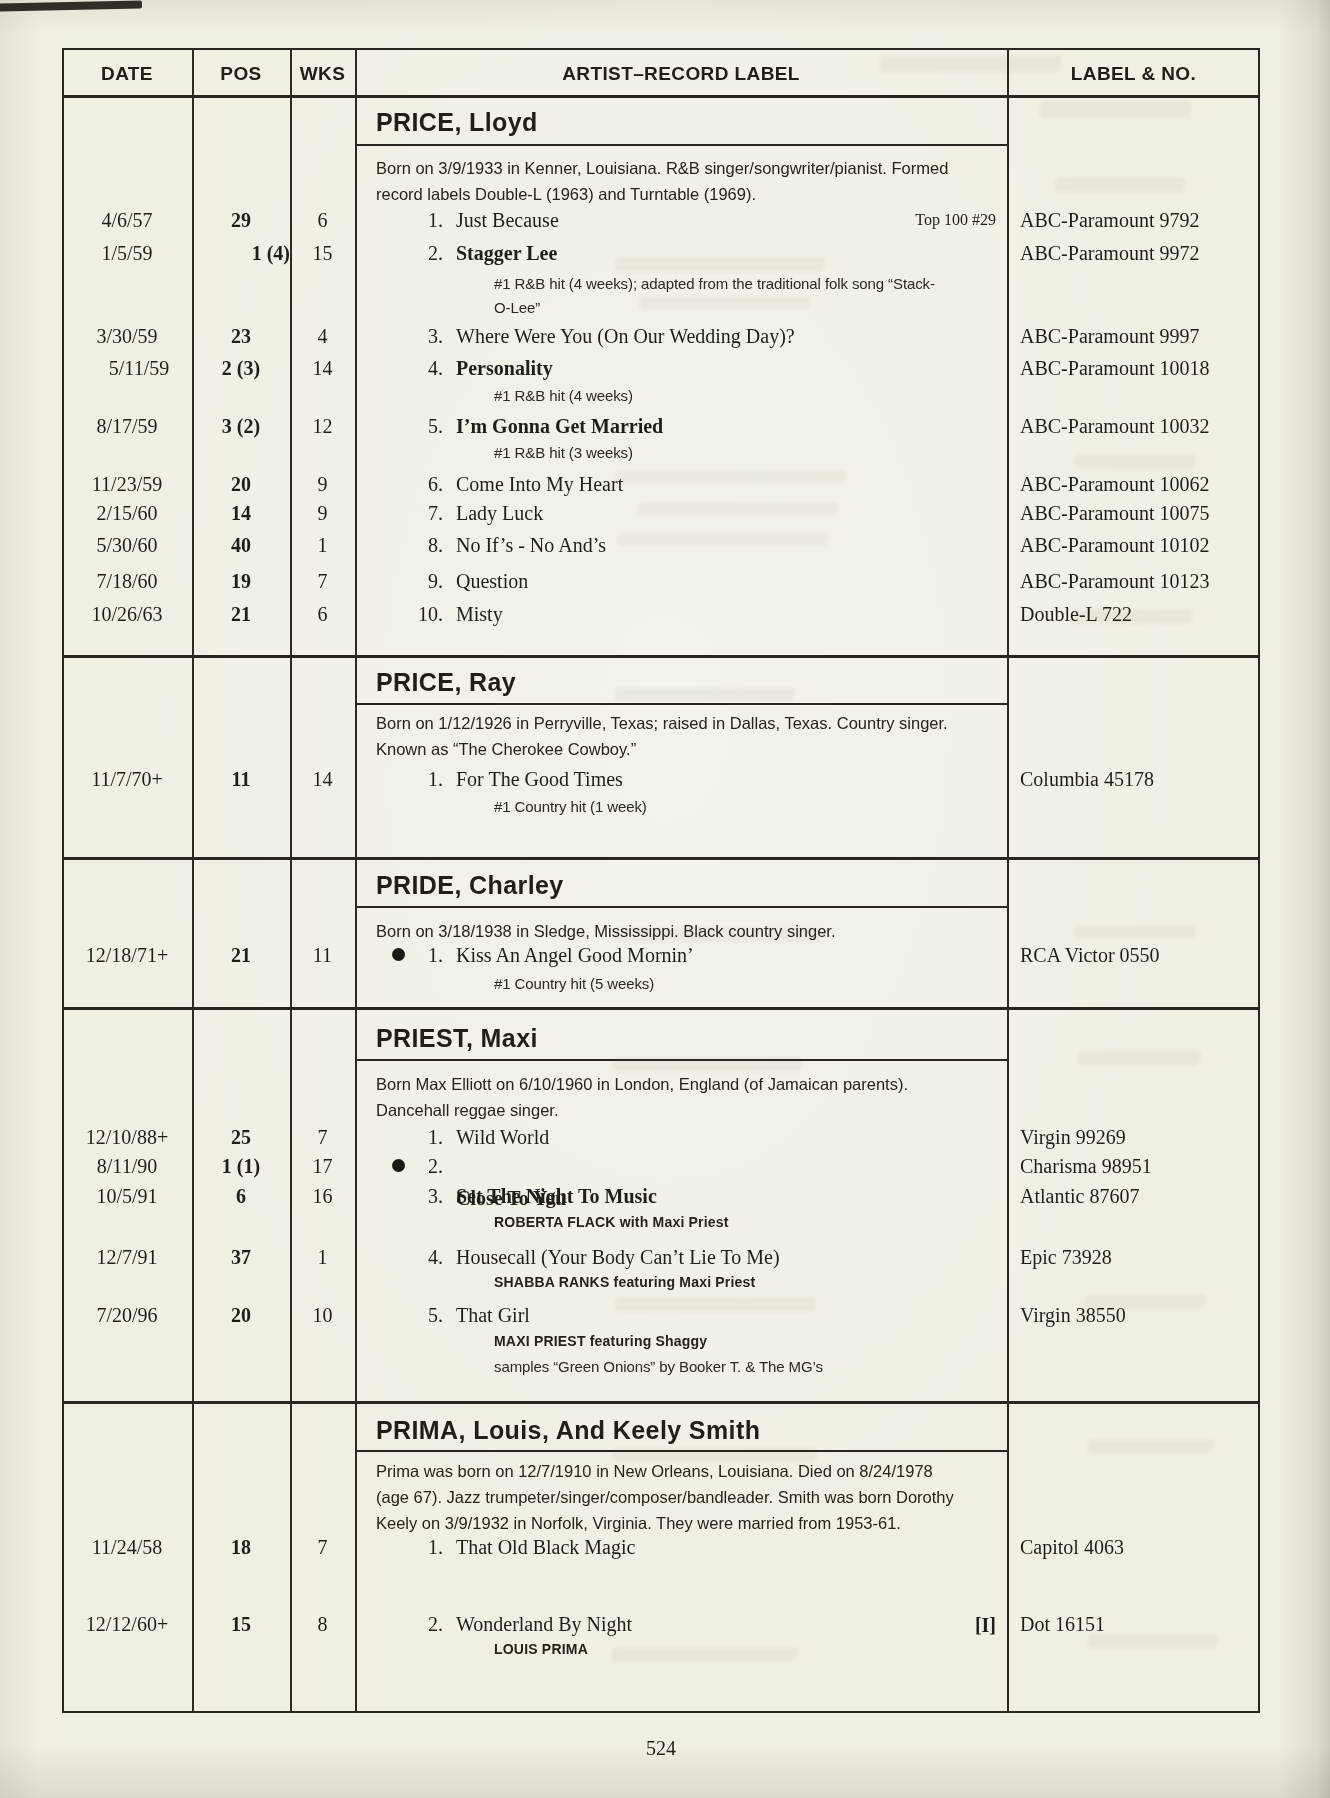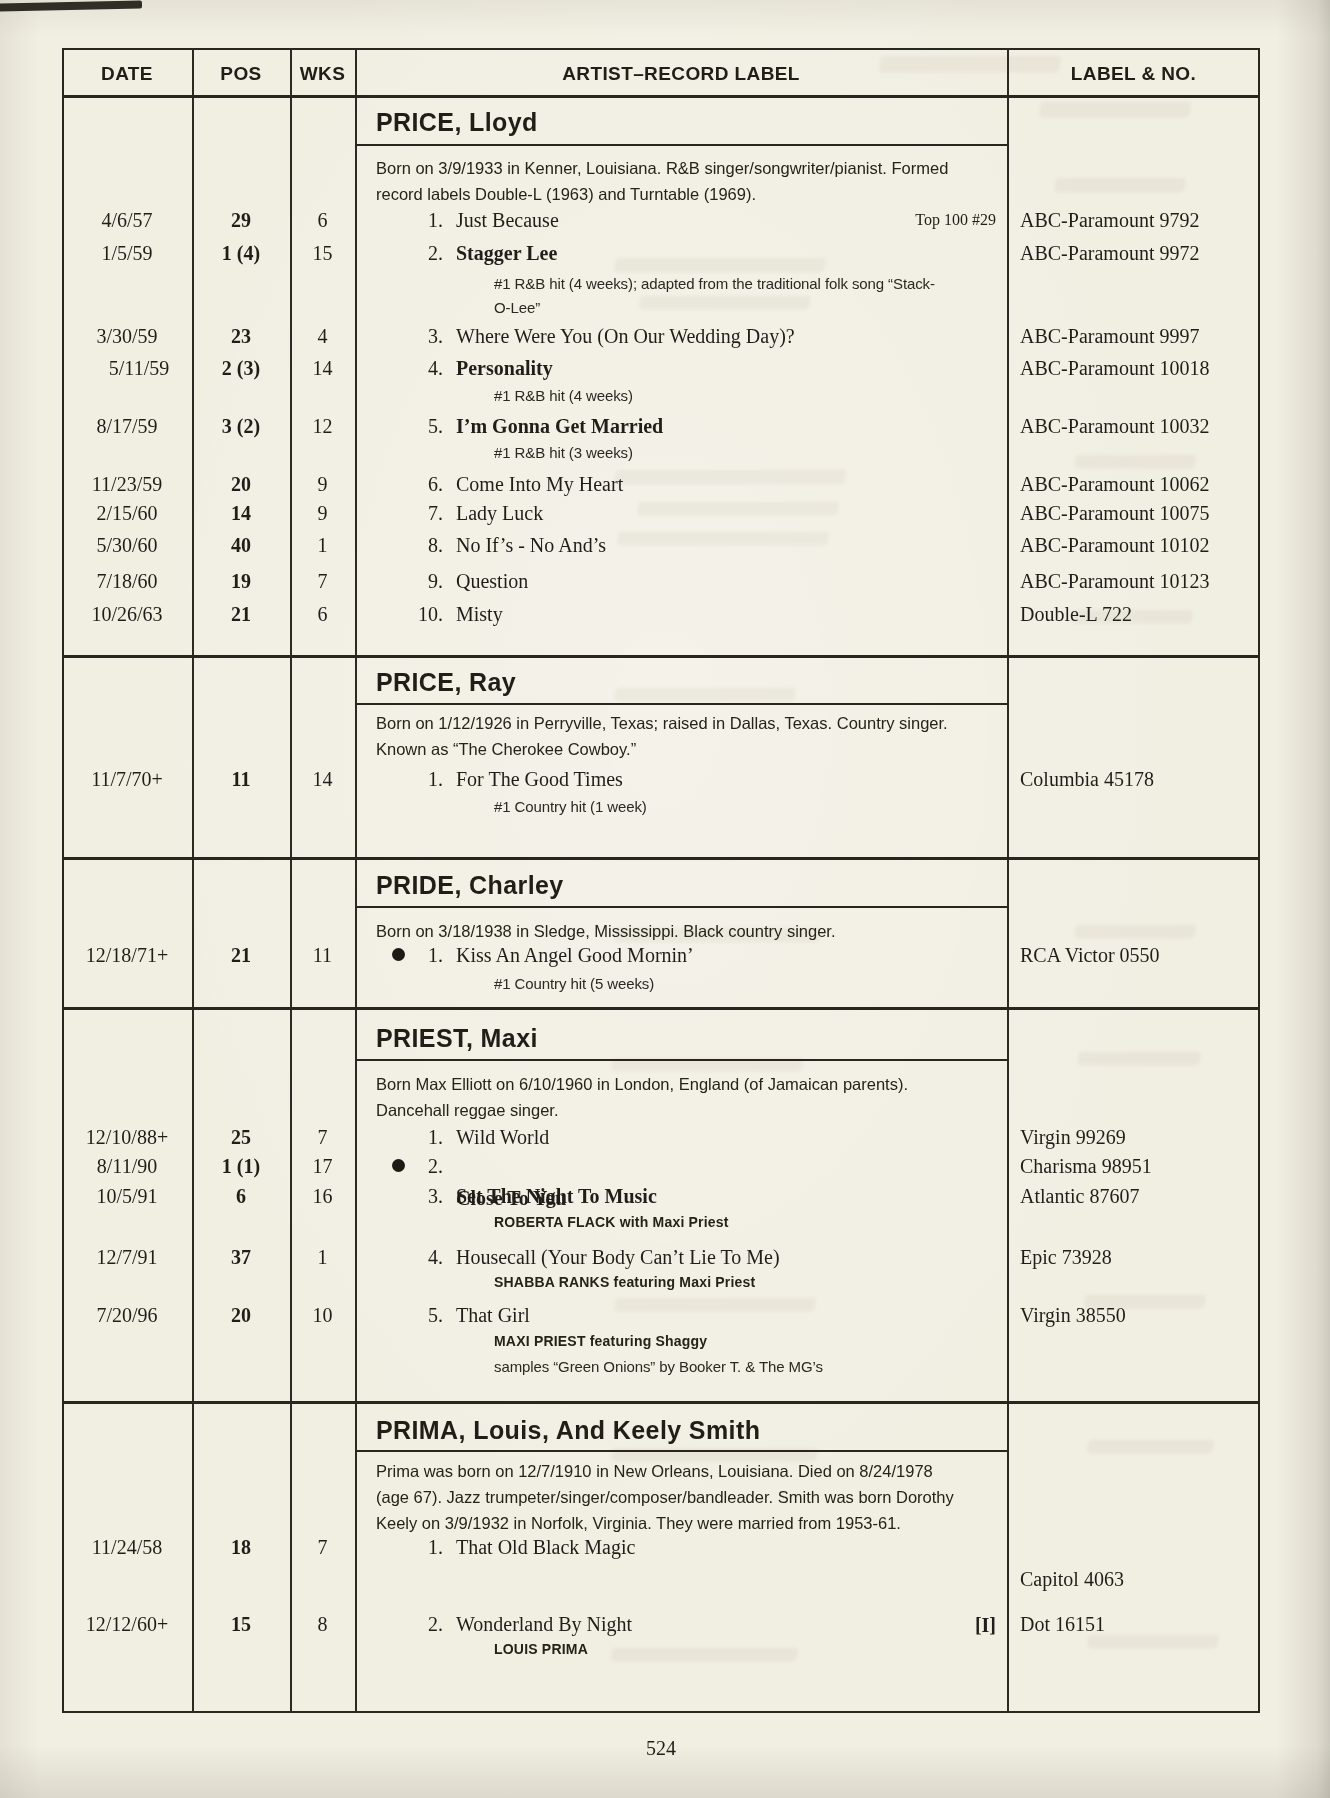--- a/index.html
+++ b/index.html
@@ -87,21 +87,21 @@
 
   <div class="serif c-date" style="top:207px;">4/6/57</div>
   <div class="serif c-pos" style="top:207px;">29</div>
   <div class="serif c-wks" style="top:207px;">6</div>
   <div class="serif t-num" style="top:207px;">1.</div>
   <div class="serif t-title" style="top:207px;">Just Because</div>
   <div class="serif rnote" style="top:209px;">Top 100 #29</div>
   <div class="serif lbl" style="top:207px;">ABC-Paramount 9792</div>
 
   <div class="serif c-date" style="top:240px;">1/5/59</div>
-  <div class="serif c-pos" style="top:240px;">1 (4)</div>
+  <div class="serif c-pos" style="top:240px;text-align:right;">1 (4)</div>
   <div class="serif c-wks" style="top:240px;">15</div>
   <div class="serif t-num" style="top:240px;">2.</div>
   <div class="serif t-title b" style="top:240px;">Stagger Lee</div>
   <div class="note" style="top:272px;">#1 R&amp;B hit (4 weeks); adapted from the traditional folk song “Stack-
 O-Lee”</div>
   <div class="serif lbl" style="top:240px;">ABC-Paramount 9972</div>
 
   <div class="serif c-date" style="top:323px;">3/30/59</div>
   <div class="serif c-pos" style="top:323px;">23</div>
   <div class="serif c-wks" style="top:323px;">4</div>
@@ -239,21 +239,21 @@
   <div class="subline" style="top:1450px;"></div>
   <div class="bio" style="top:1458px;">Prima was born on 12/7/1910 in New Orleans, Louisiana. Died on 8/24/1978
 (age 67). Jazz trumpeter/singer/composer/bandleader. Smith was born Dorothy
 Keely on 3/9/1932 in Norfolk, Virginia. They were married from 1953-61.</div>
 
   <div class="serif c-date" style="top:1534px;">11/24/58</div>
   <div class="serif c-pos" style="top:1534px;">18</div>
   <div class="serif c-wks" style="top:1534px;">7</div>
   <div class="serif t-num" style="top:1534px;">1.</div>
   <div class="serif t-title" style="top:1534px;">That Old Black Magic</div>
-  <div class="serif lbl" style="top:1534px;margin-top:32px;">Capitol 4063</div>
+  <div class="serif lbl" style="top:1534px;">Capitol 4063</div>
 
   <div class="serif c-date" style="top:1611px;">12/12/60+</div>
   <div class="serif c-pos" style="top:1611px;">15</div>
   <div class="serif c-wks" style="top:1611px;">8</div>
   <div class="serif t-num" style="top:1611px;">2.</div>
   <div class="serif t-title" style="top:1611px;">Wonderland By Night</div>
   <div class="serif flag" style="top:1612px;">[I]</div>
   <div class="credit" style="top:1639px;">LOUIS PRIMA</div>
   <div class="serif lbl" style="top:1611px;">Dot 16151</div>
 

